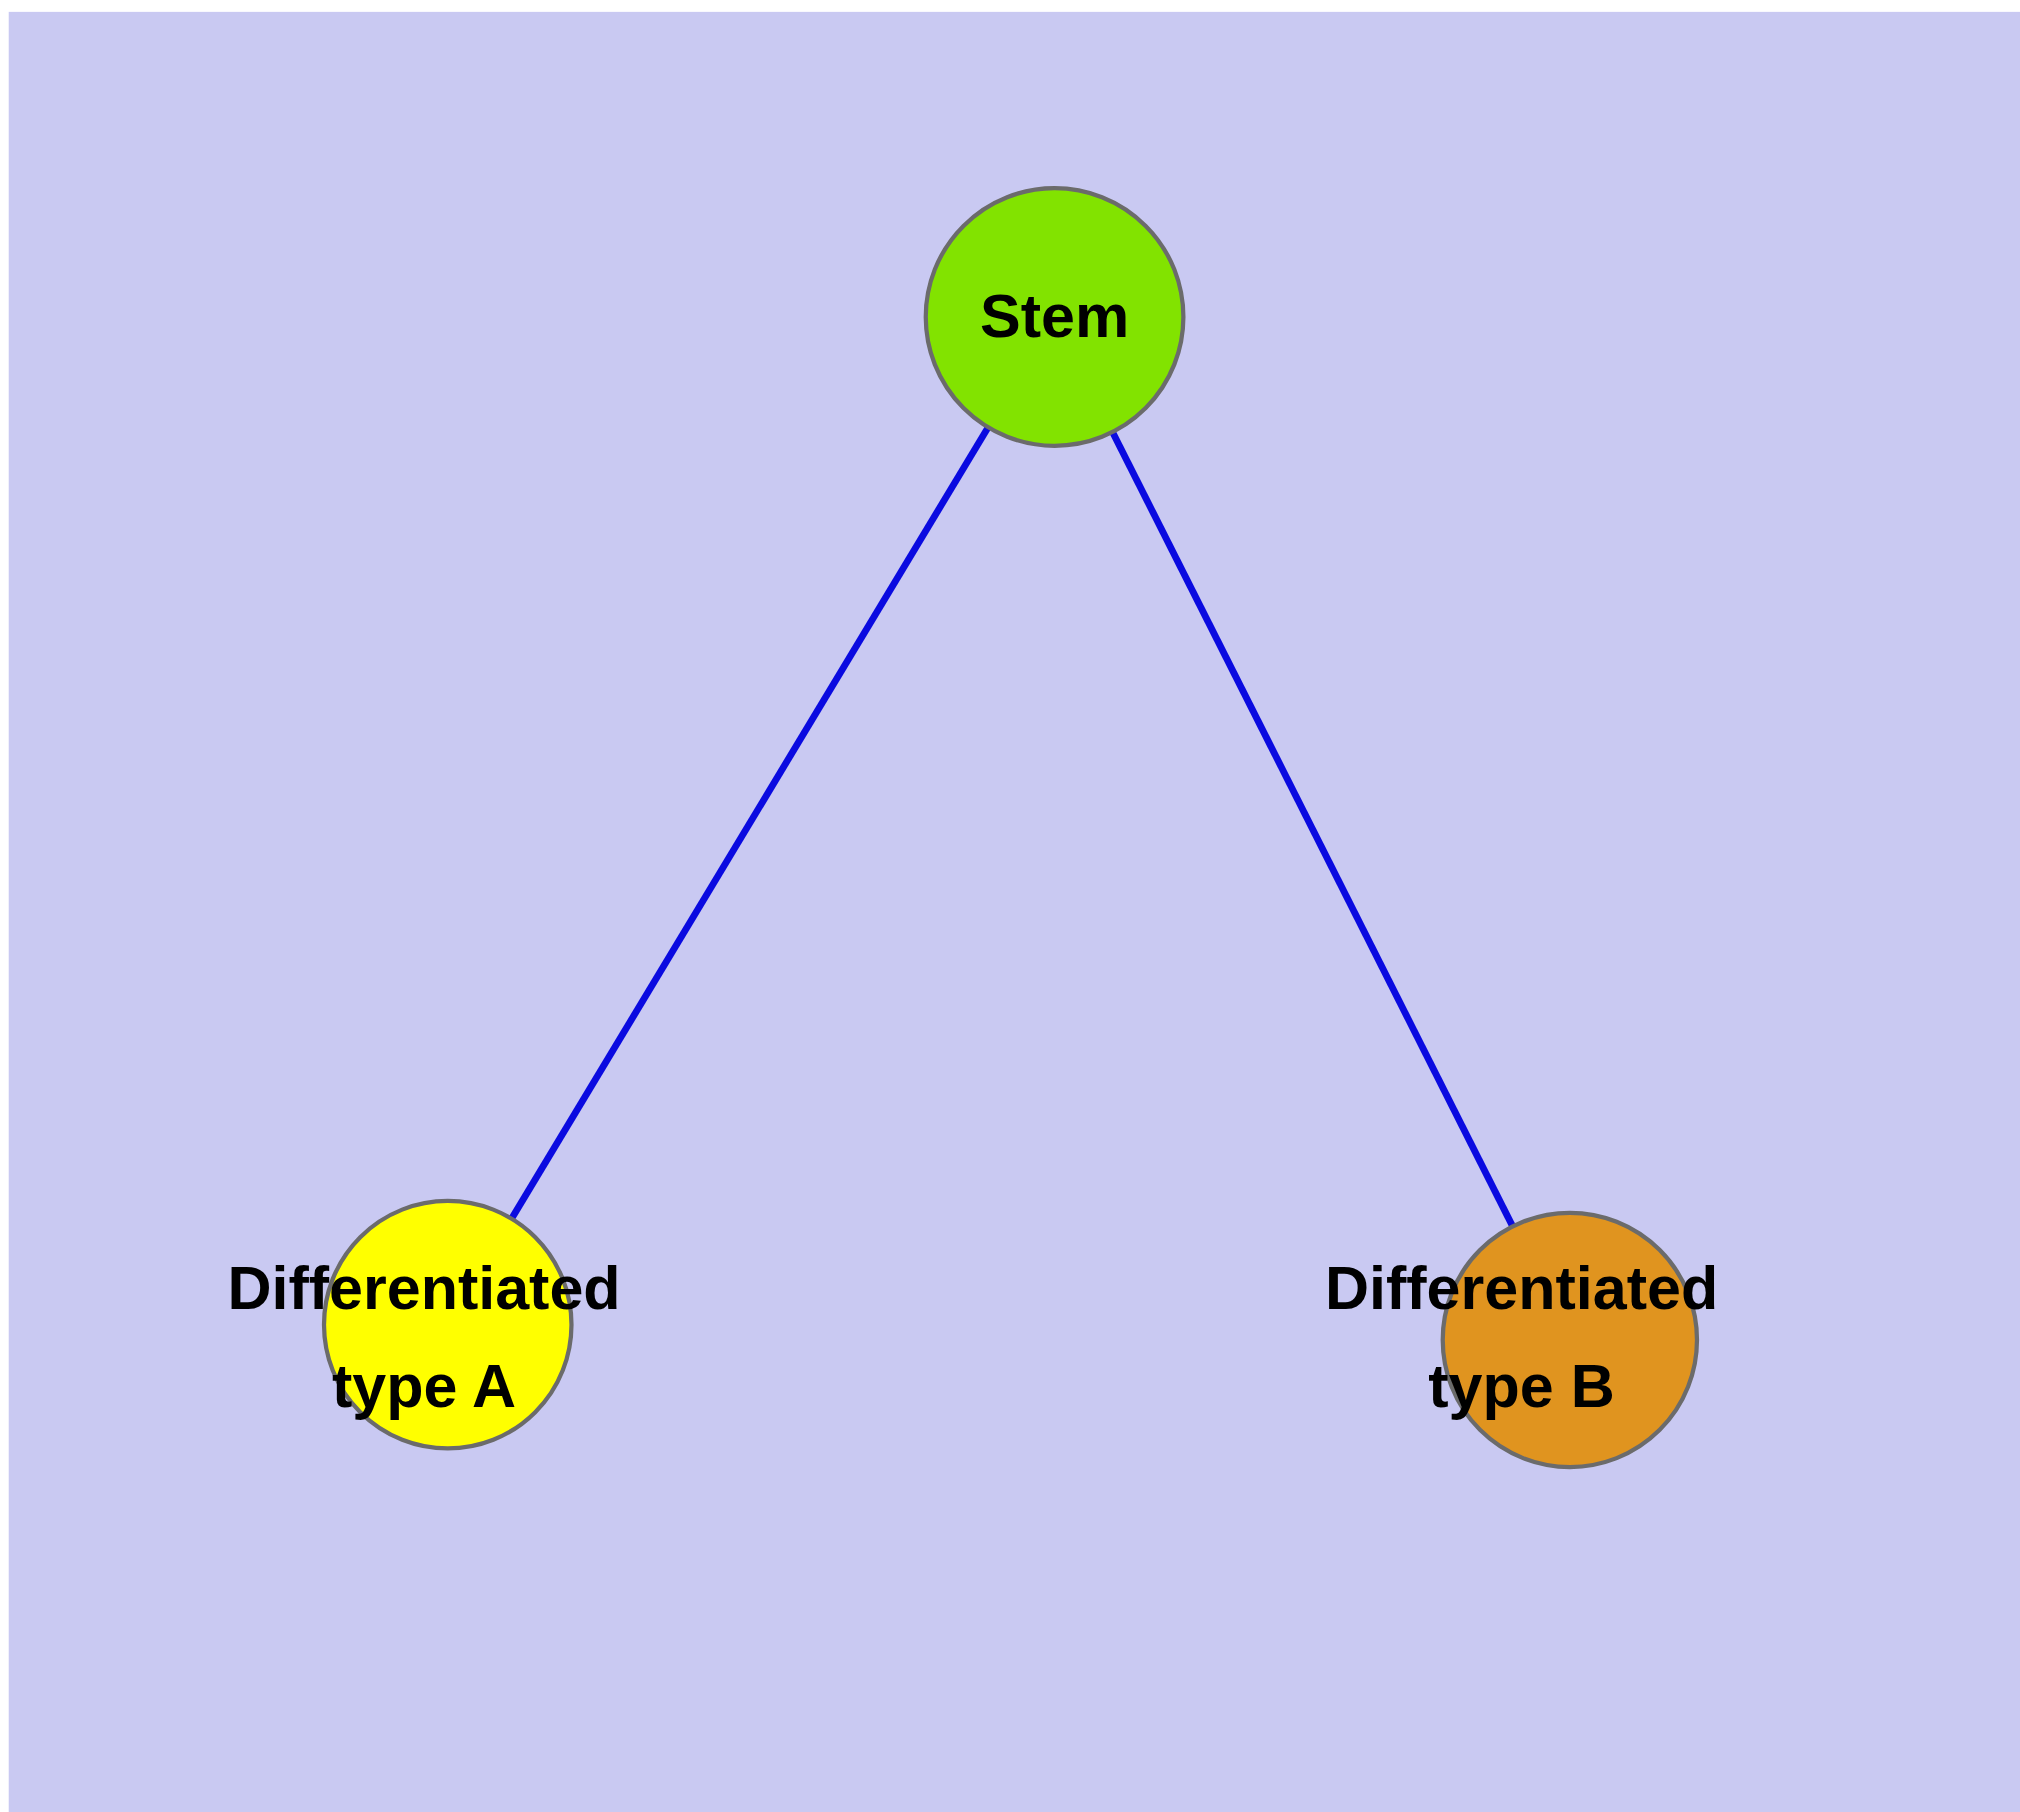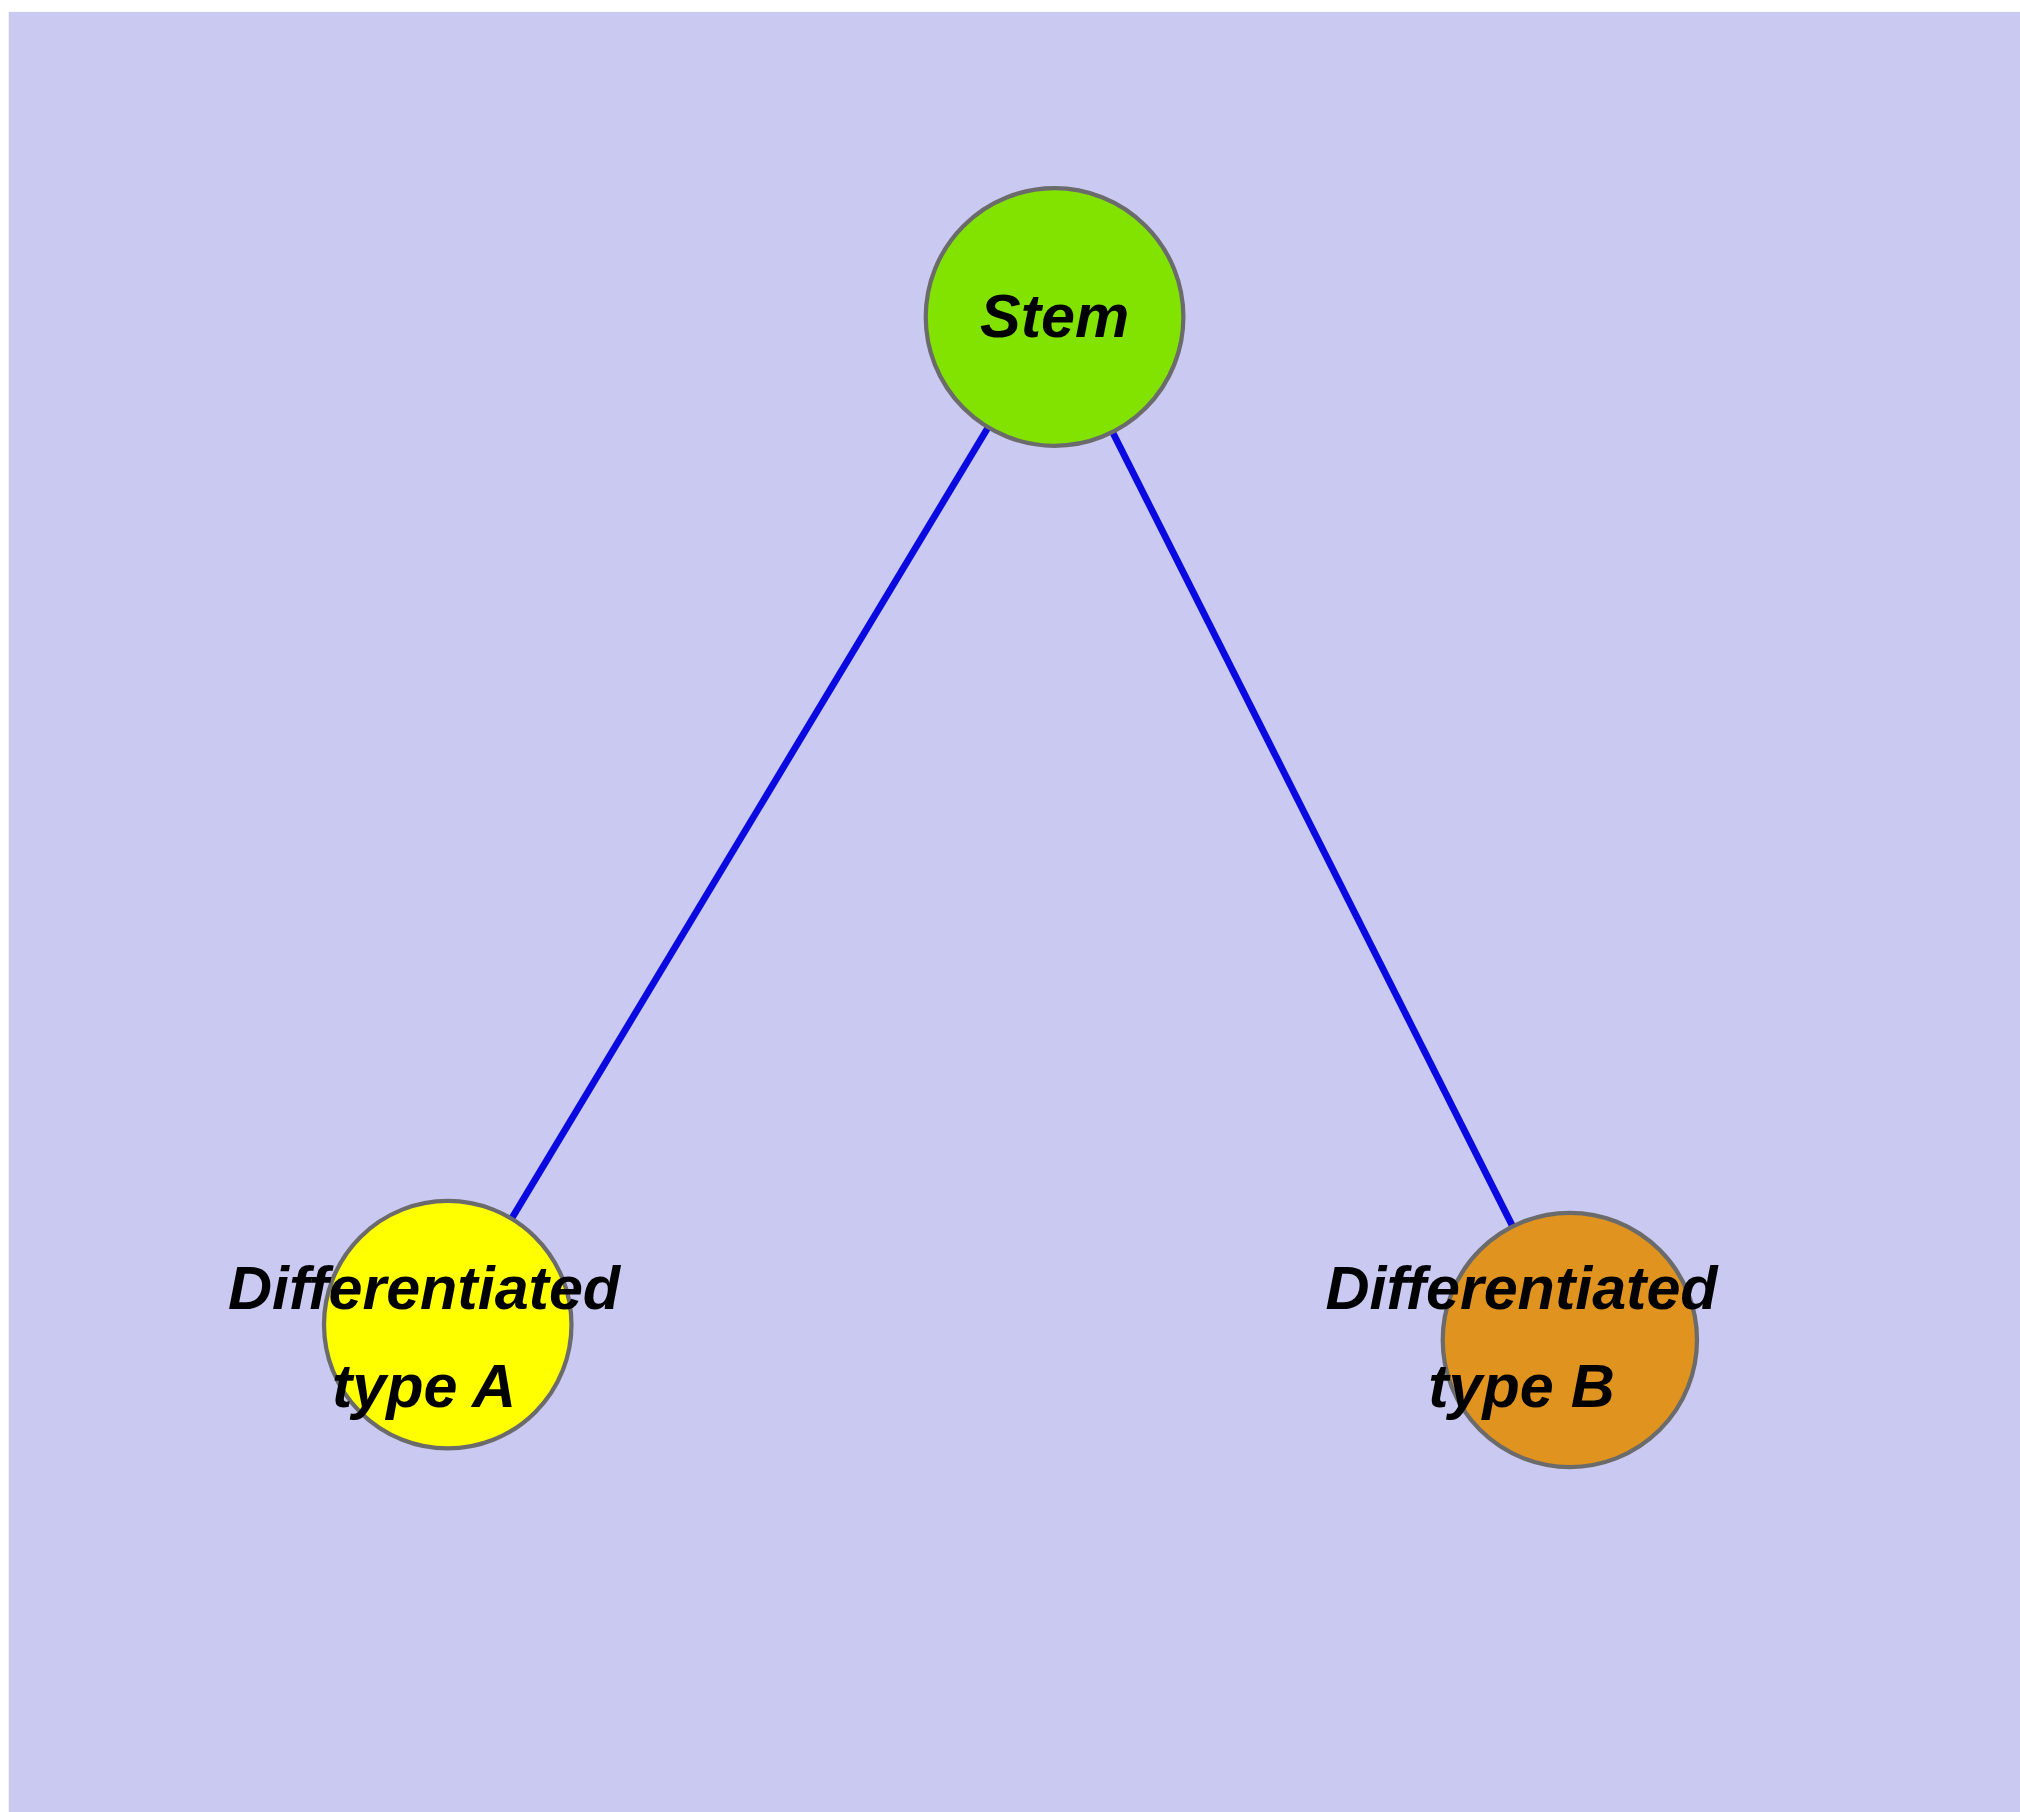--- a/index.html
+++ b/index.html
@@ -8,21 +8,20 @@
     background: #ffffff;
     width: 2021px;
     height: 1812px;
     overflow: hidden;
     font-family: "Liberation Sans", sans-serif;
   }
   .diagram-stage {
     position: relative;
     width: 2021px;
     height: 1368px;
-    font-style: italic;
   }
   svg text {
     font-family: "Liberation Sans", sans-serif;
     font-weight: bold;
     fill: #000000;
   }
   .node-label {
     font-size: 72px;
   }
 </style>

